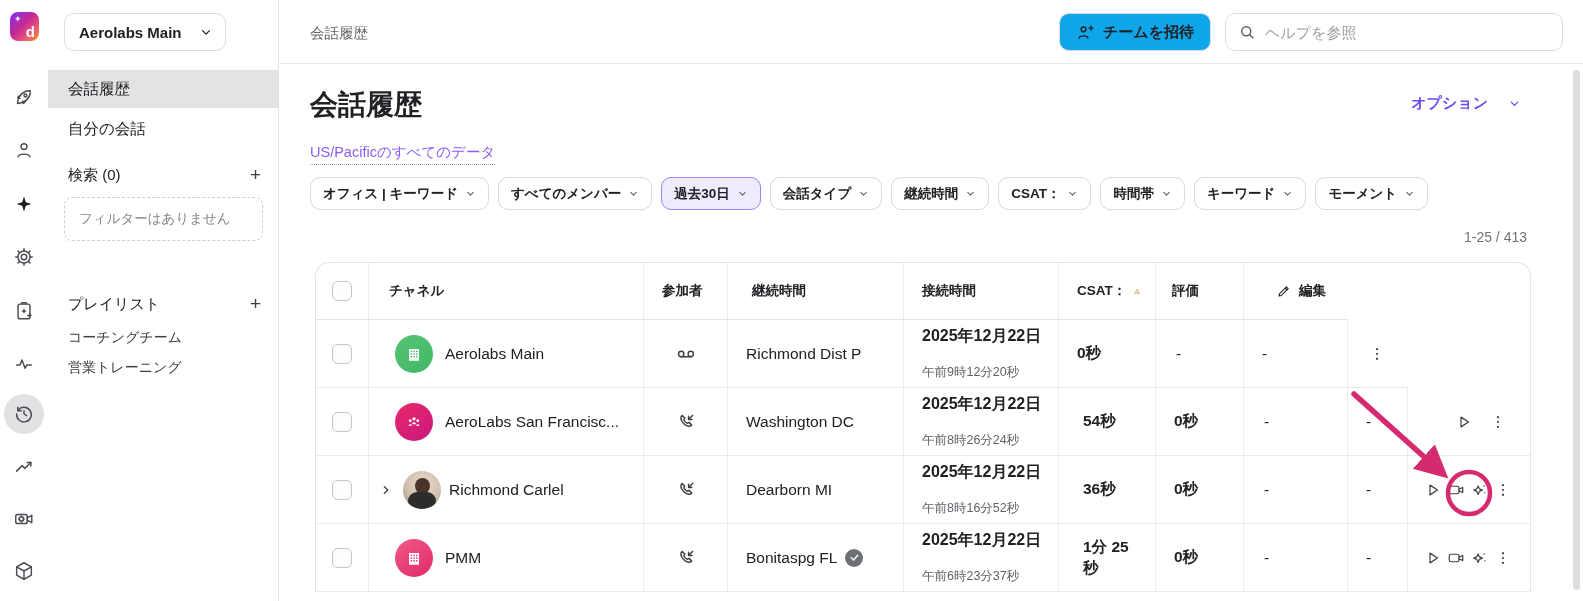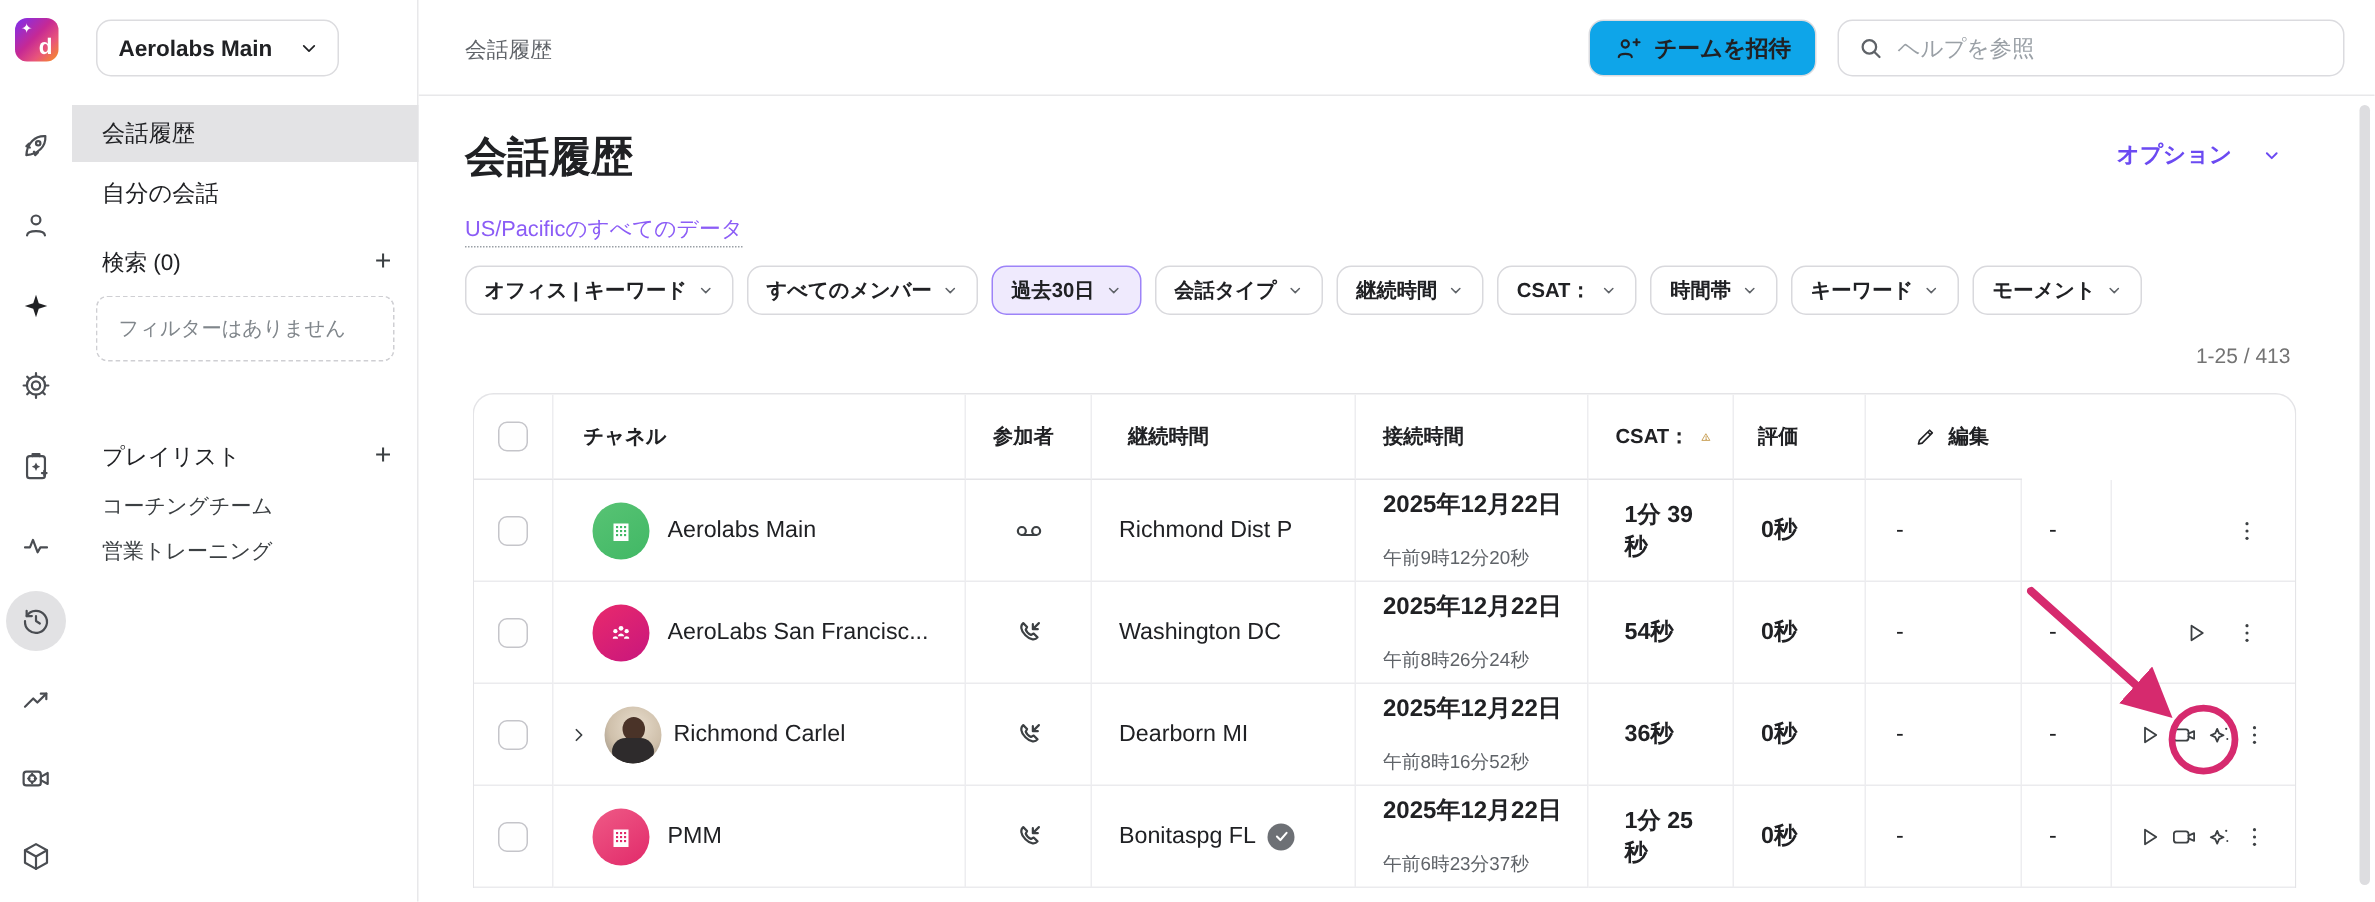--- a/index.html
+++ b/index.html
@@ -378,21 +378,20 @@
       </div>
       <div class="cell" style="padding-left:18px">
           <span>Richmond Dist P</span>
         </div>
       <div class="cell" style="padding-left:18px">
           <div class="datewrap">
         <span class="d1">2025年12月22日</span>
         <span class="d2">午前9時12分20秒</span>
       </div>
         </div>
-      <div class="cell dur" style="padding-left:24px">1分 39秒</div>
       <div class="cell dur" style="padding-left:18px">0秒</div>
       <div class="cell" style="padding-left:20px">-</div>
       <div class="cell" style="padding-left:18px">-</div>
       <div class="cell">
           <div class="actions">
         <span class="abtn">
               <svg width="18" height="18" viewBox="0 0 24 24">
                 <g fill="#3c4043" stroke="none">
                   <circle cx="12" cy="5.5" r="1.4"></circle>
                   <circle cx="12" cy="12" r="1.4"></circle>

